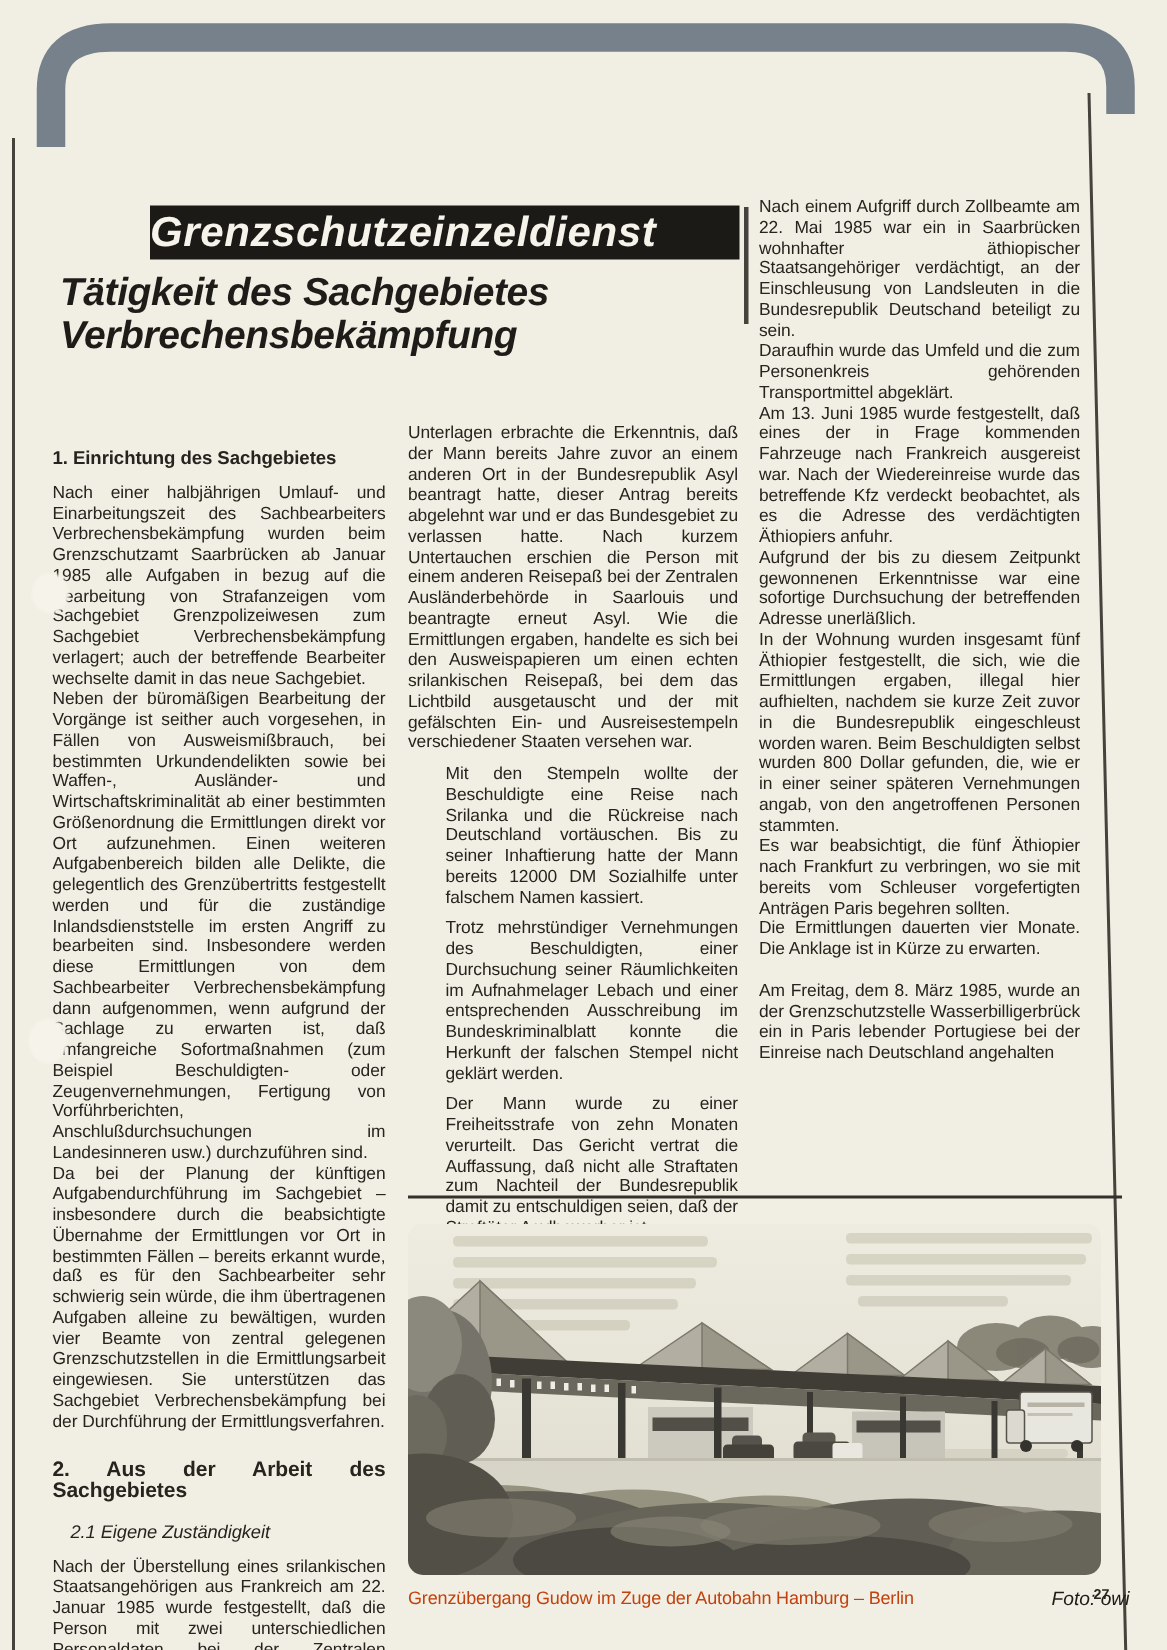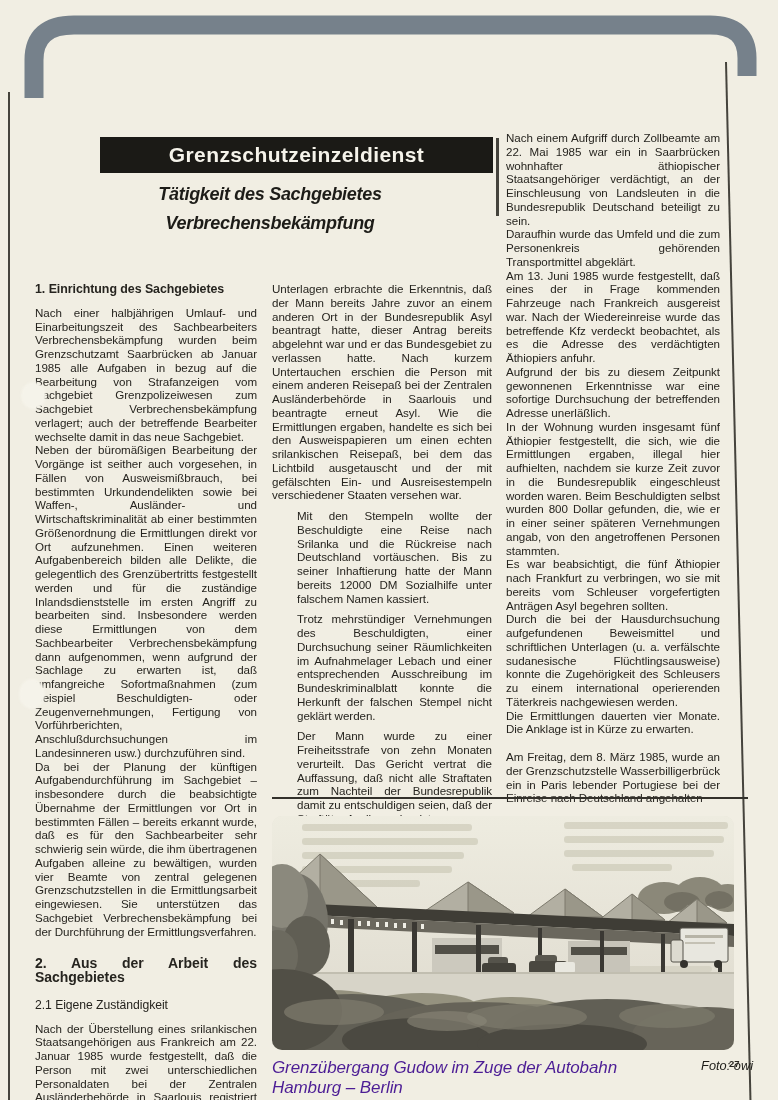--- a/index.html
+++ b/index.html
@@ -10,54 +10,54 @@
     color:var(--ink,#26241f);
   }
   .band-svg{position:absolute;left:0;top:0;}
   .edge-line{position:absolute;background:var(--edge,#45433c);}
   #edge-left{left:8px;top:92px;width:2px;height:1008px;}
   #edge-right{left:725px;top:62px;width:2px;height:1042px;transform-origin:top center;transform:rotate(-1.35deg);}
   #title-divider{left:496px;top:138px;width:3px;height:78px;}
   .kicker{
     position:absolute;left:100px;top:137px;width:393px;height:36px;
     background:var(--kicker-bg,#1b1a16);color:var(--kicker-text,#f5f3ea);
-    display:flex;align-items:center;justify-content:center;
-    font-weight:bold;font-size:21px;letter-spacing:.4px;
+    display:flex;align-items:center;justify-content:flex-start;
+    font-style:italic;font-weight:bold;font-size:28px;letter-spacing:.4px;
   }
   .title{
     position:absolute;left:40px;top:180px;width:460px;margin:0;
-    font-size:18px;line-height:28.5px;font-weight:bold;font-style:italic;
-    letter-spacing:-.3px;color:#1d1c18;text-align:center;
+    font-size:26px;line-height:28.5px;font-weight:bold;font-style:italic;
+    letter-spacing:-.3px;color:#1d1c18;
   }
   .col{
     position:absolute;width:222px;
     font-size:11.6px;line-height:13.75px;text-align:justify;
     hyphens:auto;-webkit-hyphens:auto;letter-spacing:-.05px;
   }
   #col1{left:35px;top:283px;}
   #col2{left:272px;top:282px;width:220px;}
   #col3{left:506px;top:131px;width:214px;}
   .col p{margin:0;}
   .col p.gap{margin-top:7px;margin-left:25px;}
   .col p.biggap{margin-top:14px;}
-  .h-bold{font-size:12.4px;font-weight:bold;margin:0 0 9px 0;}
+  .h-bold{font-size:12.4px;font-weight:bold;margin:16px 0 9px 0;}
   .h-bold2{font-size:14px;font-weight:bold;margin:19px 0 14px 0;}
-  .h-ital{font-size:12.2px;font-weight:normal;margin:0 0 9px 0;}
+  .h-ital{font-size:12.2px;font-style:italic;font-weight:normal;margin:0 0 9px 12px;}
   .spot{position:absolute;background:#f5f3ea;border-radius:50%;filter:blur(1.2px);z-index:5;}
   #spot1{left:21px;top:382px;width:25px;height:27px;}
   #spot2{left:19px;top:679px;width:26px;height:30px;}
   .rule{position:absolute;left:272px;top:797px;width:476px;height:2px;background:var(--rule,#33312b);}
   .photo{
     position:absolute;left:272px;top:816px;width:462px;height:234px;
     border-radius:10px;overflow:hidden;background:#e7e4d8;
   }
   .photo svg{display:block;width:100%;height:100%;}
   .caption{
     position:absolute;left:272px;top:1058px;width:350px;
-    font-style:italic;font-size:17px;color:#4c1d95;letter-spacing:-.1px;
+    font-size:12px;color:#c2410c;letter-spacing:-.1px;
   }
   .credit{
     position:absolute;left:621px;top:1058px;width:132px;text-align:right;
     font-style:italic;font-size:12.8px;color:#1d1c18;
   }
   .pageno{position:absolute;left:729px;top:1058px;font-size:9.5px;font-weight:bold;color:#26241f;}
 </style>
 </head>
 <body>
 
@@ -97,22 +97,21 @@
     <p class="gap">Trotz mehrstündiger Vernehmungen des Beschuldigten, einer Durchsuchung seiner Räumlichkeiten im Aufnahmelager Lebach und einer entsprechenden Ausschreibung im Bundeskriminalblatt konnte die Herkunft der falschen Stempel nicht geklärt werden.</p>
     <p class="gap">Der Mann wurde zu einer Freiheitsstrafe von zehn Monaten verurteilt. Das Gericht vertrat die Auffassung, daß nicht alle Straftaten zum Nachteil der Bundesrepublik damit zu entschuldigen seien, daß der Straftäter Asylbewerber ist.</p>
   </div>
 
   <div class="col" id="col3">
     <p>Nach einem Aufgriff durch Zollbeamte am 22. Mai 1985 war ein in Saarbrücken wohnhafter äthiopischer Staatsangehöriger verdächtigt, an der Einschleusung von Landsleuten in die Bundesrepublik Deutschand beteiligt zu sein.</p>
     <p>Daraufhin wurde das Umfeld und die zum Personenkreis gehörenden Transportmittel abgeklärt.</p>
     <p>Am 13. Juni 1985 wurde festgestellt, daß eines der in Frage kommenden Fahrzeuge nach Frankreich ausgereist war. Nach der Wiedereinreise wurde das betreffende Kfz verdeckt beobachtet, als es die Adresse des verdächtigten Äthiopiers anfuhr.</p>
     <p>Aufgrund der bis zu diesem Zeitpunkt gewonnenen Erkenntnisse war eine sofortige Durchsuchung der betreffenden Adresse unerläßlich.</p>
     <p>In der Wohnung wurden insgesamt fünf Äthiopier festgestellt, die sich, wie die Ermittlungen ergaben, illegal hier aufhielten, nachdem sie kurze Zeit zuvor in die Bundesrepublik eingeschleust worden waren. Beim Beschuldigten selbst wurden 800 Dollar gefunden, die, wie er in einer seiner späteren Vernehmungen angab, von den angetroffenen Personen stammten.</p>
-    <p>Es war beabsichtigt, die fünf Äthiopier nach Frankfurt zu verbringen, wo sie mit bereits vom Schleuser vorgefertigten Anträgen Asyl begehren sollten.</p>
-    <p>Durch die bei der Hausdurchsuchung aufgefundenen Beweismittel und schriftlichen Unterlagen (u. a. verfälschte sudanesische Flüchtlingsausweise) konnte die Zugehörigkeit des Schleusers zu einem international operierenden Täterkreis nachgewiesen werden.</p>
+    <p>Es war beabsichtigt, die fünf Äthiopier nach Frankfurt zu verbringen, wo sie mit bereits vom Schleuser vorgefertigten Anträgen Paris begehren sollten.</p>
     <p>Die Ermittlungen dauerten vier Monate. Die Anklage ist in Kürze zu erwarten.</p>
     <p class="biggap">Am Freitag, dem 8. März 1985, wurde an der Grenzschutzstelle Wasserbilligerbrück ein in Paris lebender Portugiese bei der Einreise nach Deutschland angehalten</p>
   </div>
 
   <div class="spot" id="spot1"></div>
   <div class="spot" id="spot2"></div>
 
   <div class="rule"></div>
 
   <div class="photo">

